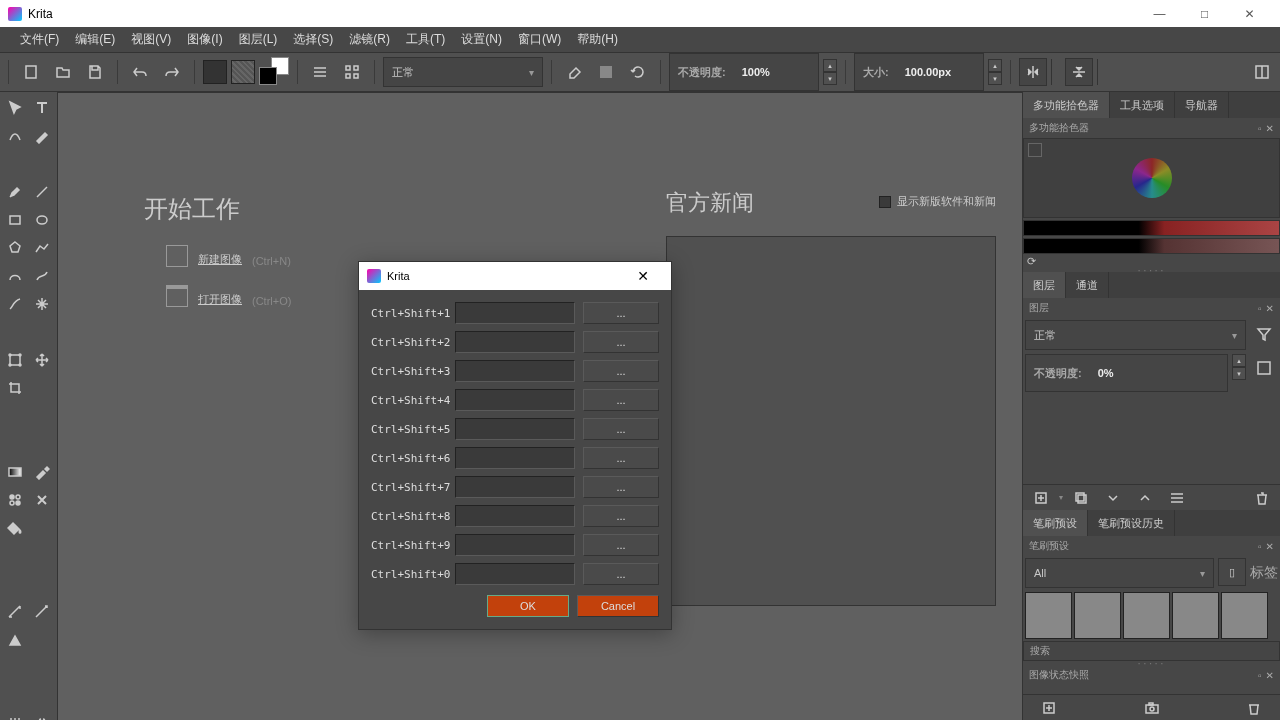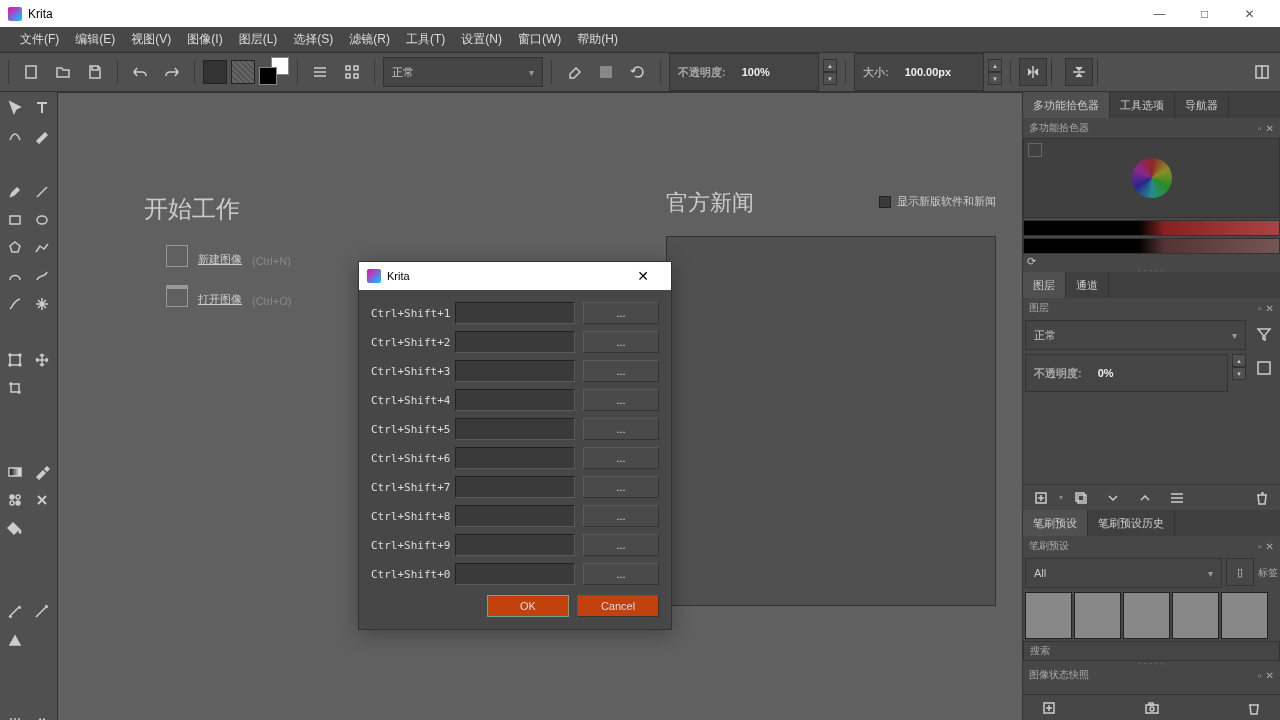--- a/index.html
+++ b/index.html
@@ -584,21 +584,21 @@
         <div class="icons">
           <span>▫</span>
           <span>✕</span>
         </div>
       </div>
     <div style="display:flex;gap:4px;padding:2px" class="brushpanel">
       <div class="select arrow" style="flex:1;min-width:0">
           <span>All</span>
         </div>
       <div class="tbtn" style="border:1px solid #333">▯</div>
-      <div style="font-size:10px;color:#aaa;display:flex;align-items:center">标签</div>
+      <div style="font-size:14px;color:#aaa;display:flex;align-items:center">标签</div>
     </div>
     <div class="brushpanel">
       <div class="presets">
         <div class="preset p1"></div>
         <div class="preset p2"></div>
         <div class="preset p3"></div>
         <div class="preset p4"></div>
         <div class="preset p5"></div>
       </div>
     </div>

